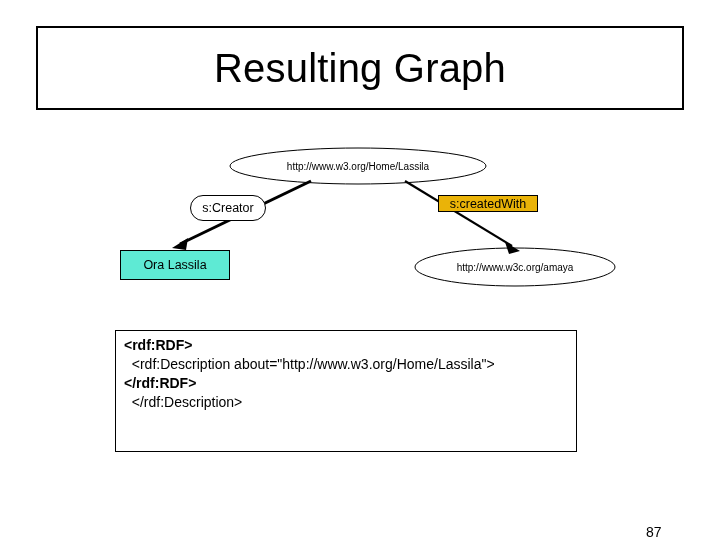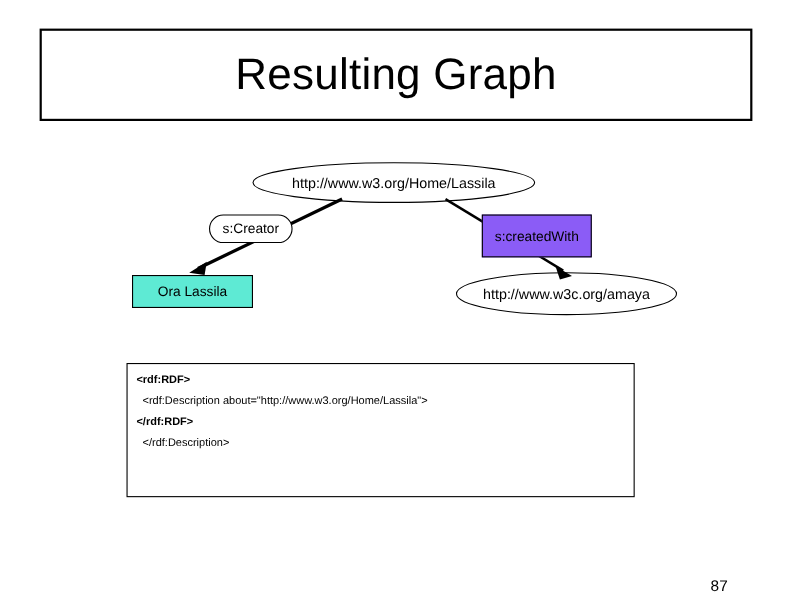--- a/index.html
+++ b/index.html
@@ -49,21 +49,21 @@
     position: absolute;
     left: 0;
     top: 0;
   }
 
   .node-label {
     position: absolute;
     display: flex;
     align-items: center;
     justify-content: center;
-    font-size: 13px;
+    font-size: 10px;
     white-space: nowrap;
     pointer-events: none;
   }
 
   
   #subject-node-text {
     left: 230px;
     top: 18px;
     width: 256px;
     height: 36px;
@@ -99,38 +99,38 @@
     top: 65px;
     width: 76px;
     height: 26px;
     background: #ffffff;
     border-radius: 13px;
   }
   #edge-label-createdwith {
     left: 438px;
     top: 65px;
     width: 100px;
-    height: 39px;
-    background: #8b5cf6;
+    height: 17px;
+    background: #eab308;
   }
 
   
   #code-box {
     position: absolute;
     left: 115px;
     top: 330px;
     width: 462px;
     height: 122px;
     border: 1px solid #000000;
     box-sizing: border-box;
     background: #ffffff;
     padding: 5px 0 0 8px;
   }
   .code-line {
-    font-size: 10px;
+    font-size: 14px;
     line-height: 19px;
     white-space: pre;
     font-family: "Liberation Sans", sans-serif;
   }
   .bold {
     font-weight: bold;
   }
 
   
   #page-number {

